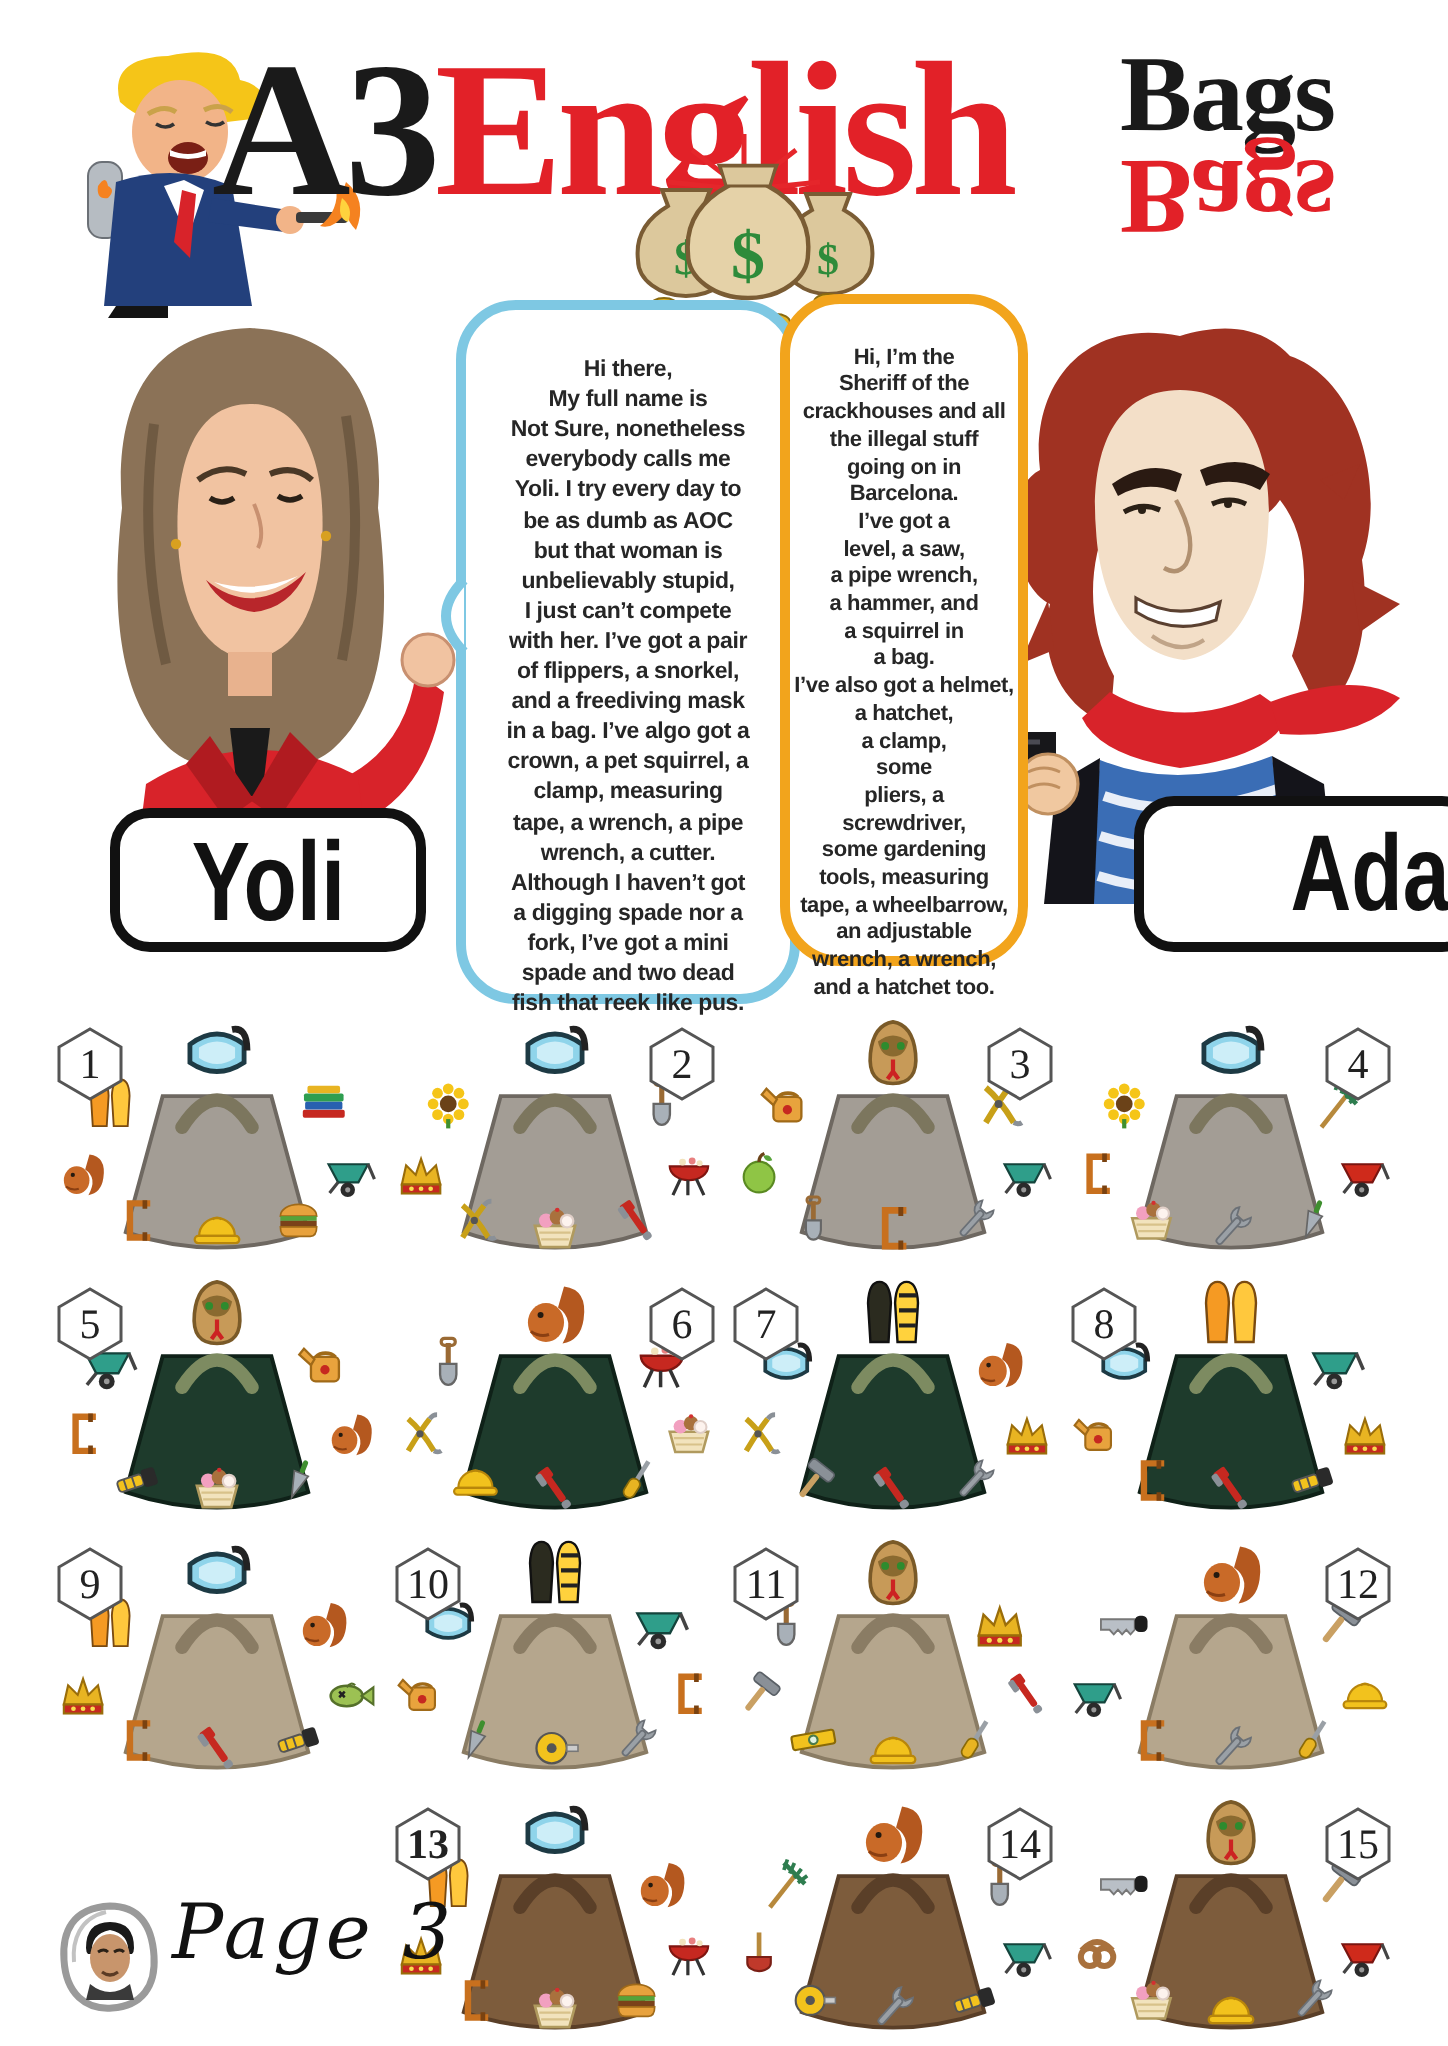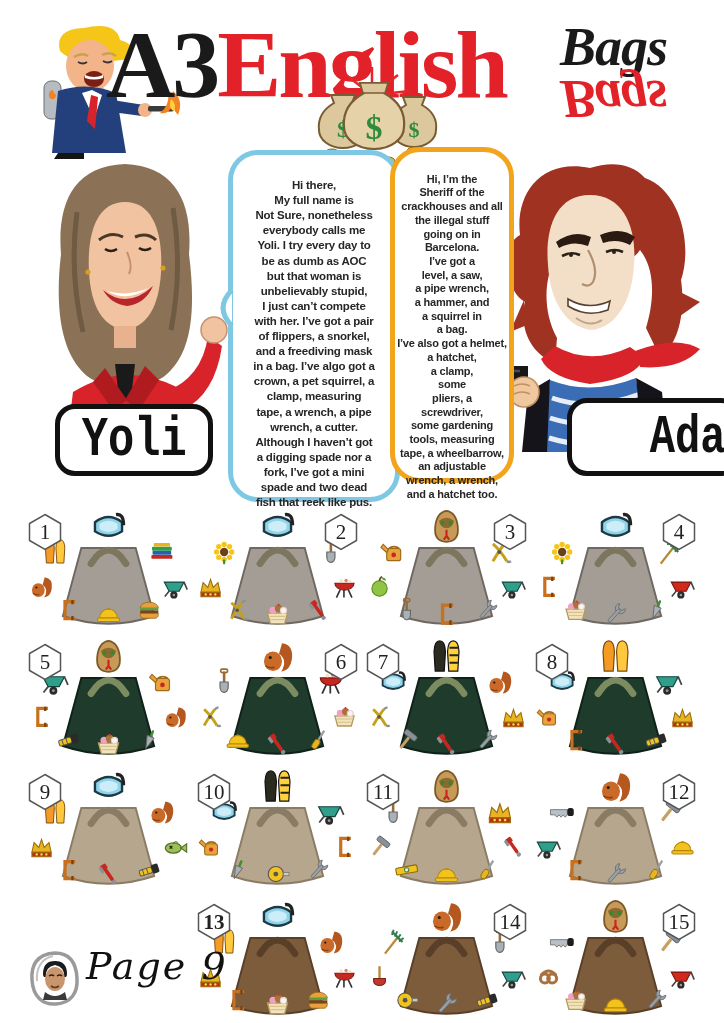--- a/index.html
+++ b/index.html
@@ -6,37 +6,37 @@
   body{width:724px;height:1023px;position:relative;background:#fff;overflow:hidden;
        font-family:"Liberation Sans",sans-serif;}
   .abs{position:absolute;}
 
   
   .title-main{left:106px;top:2px;font-family:"Liberation Serif",serif;font-weight:bold;
               font-size:96px;line-height:1.05;letter-spacing:-3px;white-space:nowrap;}
   .title-a3{color:#1a1a1a;}
   .title-english{color:#e22128;}
   .bags-stack{left:560px;top:10px;font-family:"Liberation Serif",serif;font-weight:bold;
-              font-size:54px;line-height:0.92;letter-spacing:-1px;text-align:left;font-style:italic;}
+              font-size:54px;line-height:0.92;letter-spacing:-1px;text-align:left;}
   .bags-top{color:#1a1a1a;display:block;}
   .bags-mirror{color:#e22128;display:block;transform:scaleY(-1);}
 
   
   .bubble{background:#fff;border:5px solid #7ec8e3;border-radius:30px;text-align:center;
           color:#262626;font-weight:bold;white-space:pre-line;z-index:6;}
   .bubble-yoli{left:228px;top:150px;width:172px;height:352px;font-size:11.5px;
                line-height:15.1px;letter-spacing:-0.2px;padding:8px 4px;box-sizing:border-box;}
   .bubble-ada{left:390px;top:147px;width:124px;height:336px;font-size:11px;
               line-height:13.7px;letter-spacing:-0.2px;padding:7px 0;box-sizing:border-box;
               border-color:#f2a41c;overflow:visible;}
 
   
   .nameplate{background:#fff;border:5px solid #111;border-radius:20px;display:flex;
              align-items:center;justify-content:center;z-index:8;
-             font-family:Liberation Mono, monospace;font-weight:bold;color:#111;}
+             font-family:Liberation Sans, sans-serif;font-weight:bold;color:#111;}
   .nameplate span{display:inline-block;transform:scaleX(0.78);}
   .name-yoli{left:55px;top:404px;width:148px;height:62px;font-size:56px;}
   .name-ada{left:567px;top:398px;width:164px;height:68px;font-size:54px;justify-content:flex-end;}
 
   
   .grid{left:26px;top:503px;width:672px;display:grid;
         grid-template-columns:repeat(4,1fr);grid-auto-rows:129px;column-gap:4px;row-gap:1px;}
   .cell{position:relative;}
   .cell.col2{grid-column-start:2;font-weight:bold;}
   .bagsvg{position:absolute;left:0;top:0;width:100%;height:100%;}
@@ -1103,13 +1103,13 @@
 
 <svg class="abs" style="left:26px;top:948px;" width="58" height="62" viewBox="0 0 58 62">
   <path d="M29 5 C 10 6 5 18 6 32 C 7 49 17 57 30 56 C 45 55 52 45 51 30 C 50 14 43 5 29 5 Z" fill="none" stroke="#9a9a9a" stroke-width="3.5"></path>
   <path d="M27 8 C 14 11 10 22 11 33" fill="none" stroke="#c2c2c2" stroke-width="2"></path>
   <path d="M29 13 q-12 0 -12 13 q0 2 1 3 l2 0 q-1 -10 9 -12 q10 2 9 12 l2 0 q1 -1 1 -3 q0 -13 -12 -13z" fill="#1a1a1a"></path>
   <ellipse cx="29" cy="31" rx="10" ry="12" fill="#c8956c"></ellipse>
   <path d="M23 28 q3 -2 5 0 M31 28 q3 -2 5 0" stroke="#2a2016" stroke-width="1.5" fill="none"></path>
   <path d="M25 38 q4 3 8 0" stroke="#5a3a24" stroke-width="1.6" fill="none"></path>
   <path d="M19 44 q10 8 20 0 l2 8 h-24 z" fill="#3a3a3a"></path>
 </svg>
-<div class="abs page-label">Page 9</div>
+<div class="abs page-label">Page 3</div>
 
 </body></html>

